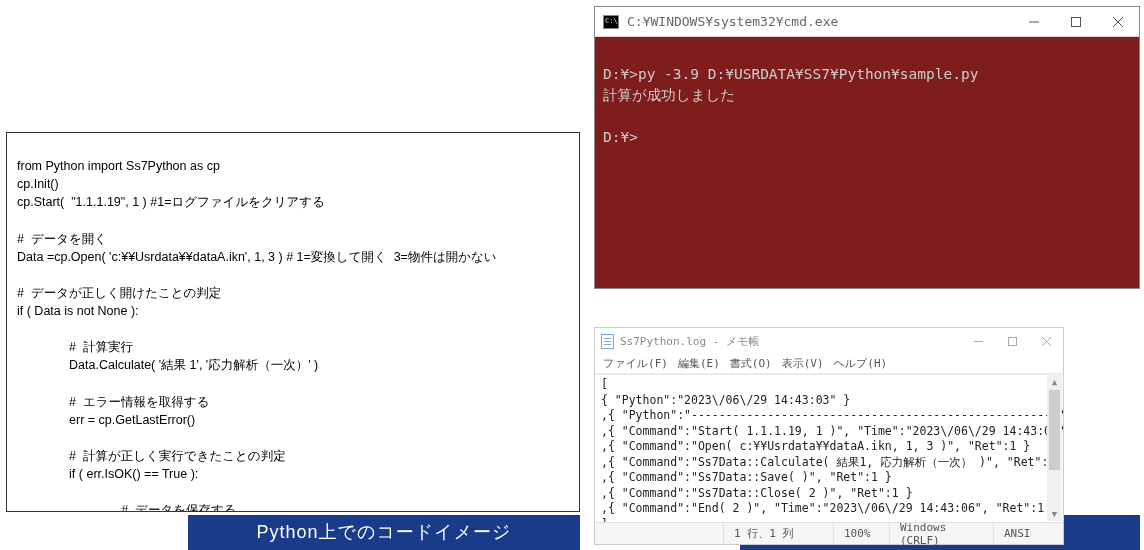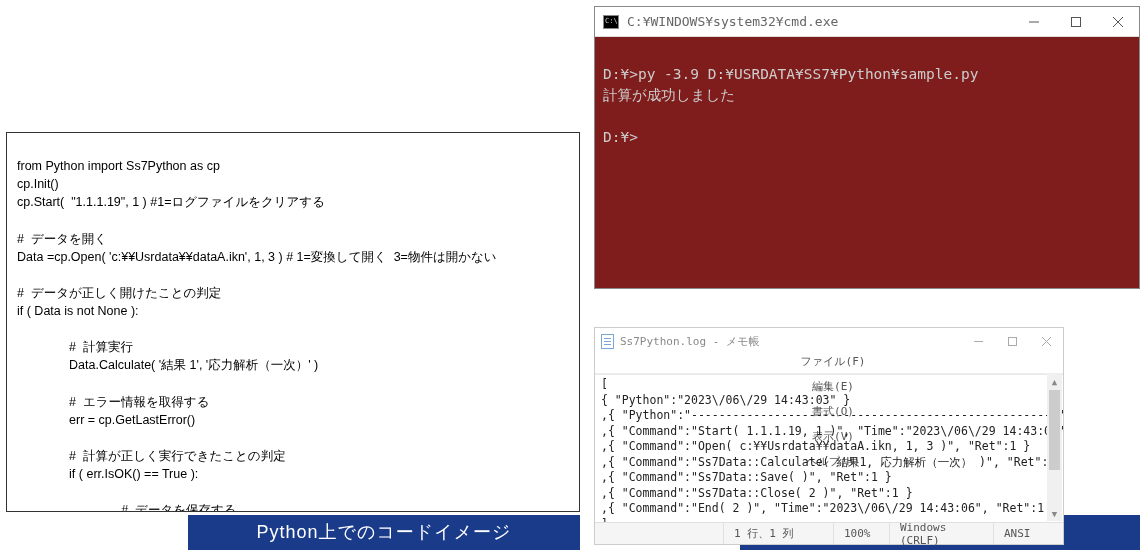--- a/index.html
+++ b/index.html
@@ -136,21 +136,20 @@
   .np-winbtn svg { stroke:#aaa; stroke-width:1; fill:none; }
   .np-menubar {
     height: 20px;
     display: flex;
     align-items: center;
     gap: 10px;
     padding-left: 8px;
     font-size: 11px;
     color: #555;
     border-bottom: 1px solid #eee;
-    flex-direction: column;
   }
   .np-body {
     flex: 1;
     overflow: hidden;
     font-family: "MS Gothic", monospace;
     font-size: 11.5px;
     line-height: 1.35;
     padding: 2px 6px;
     white-space: pre;
     color: #222;

